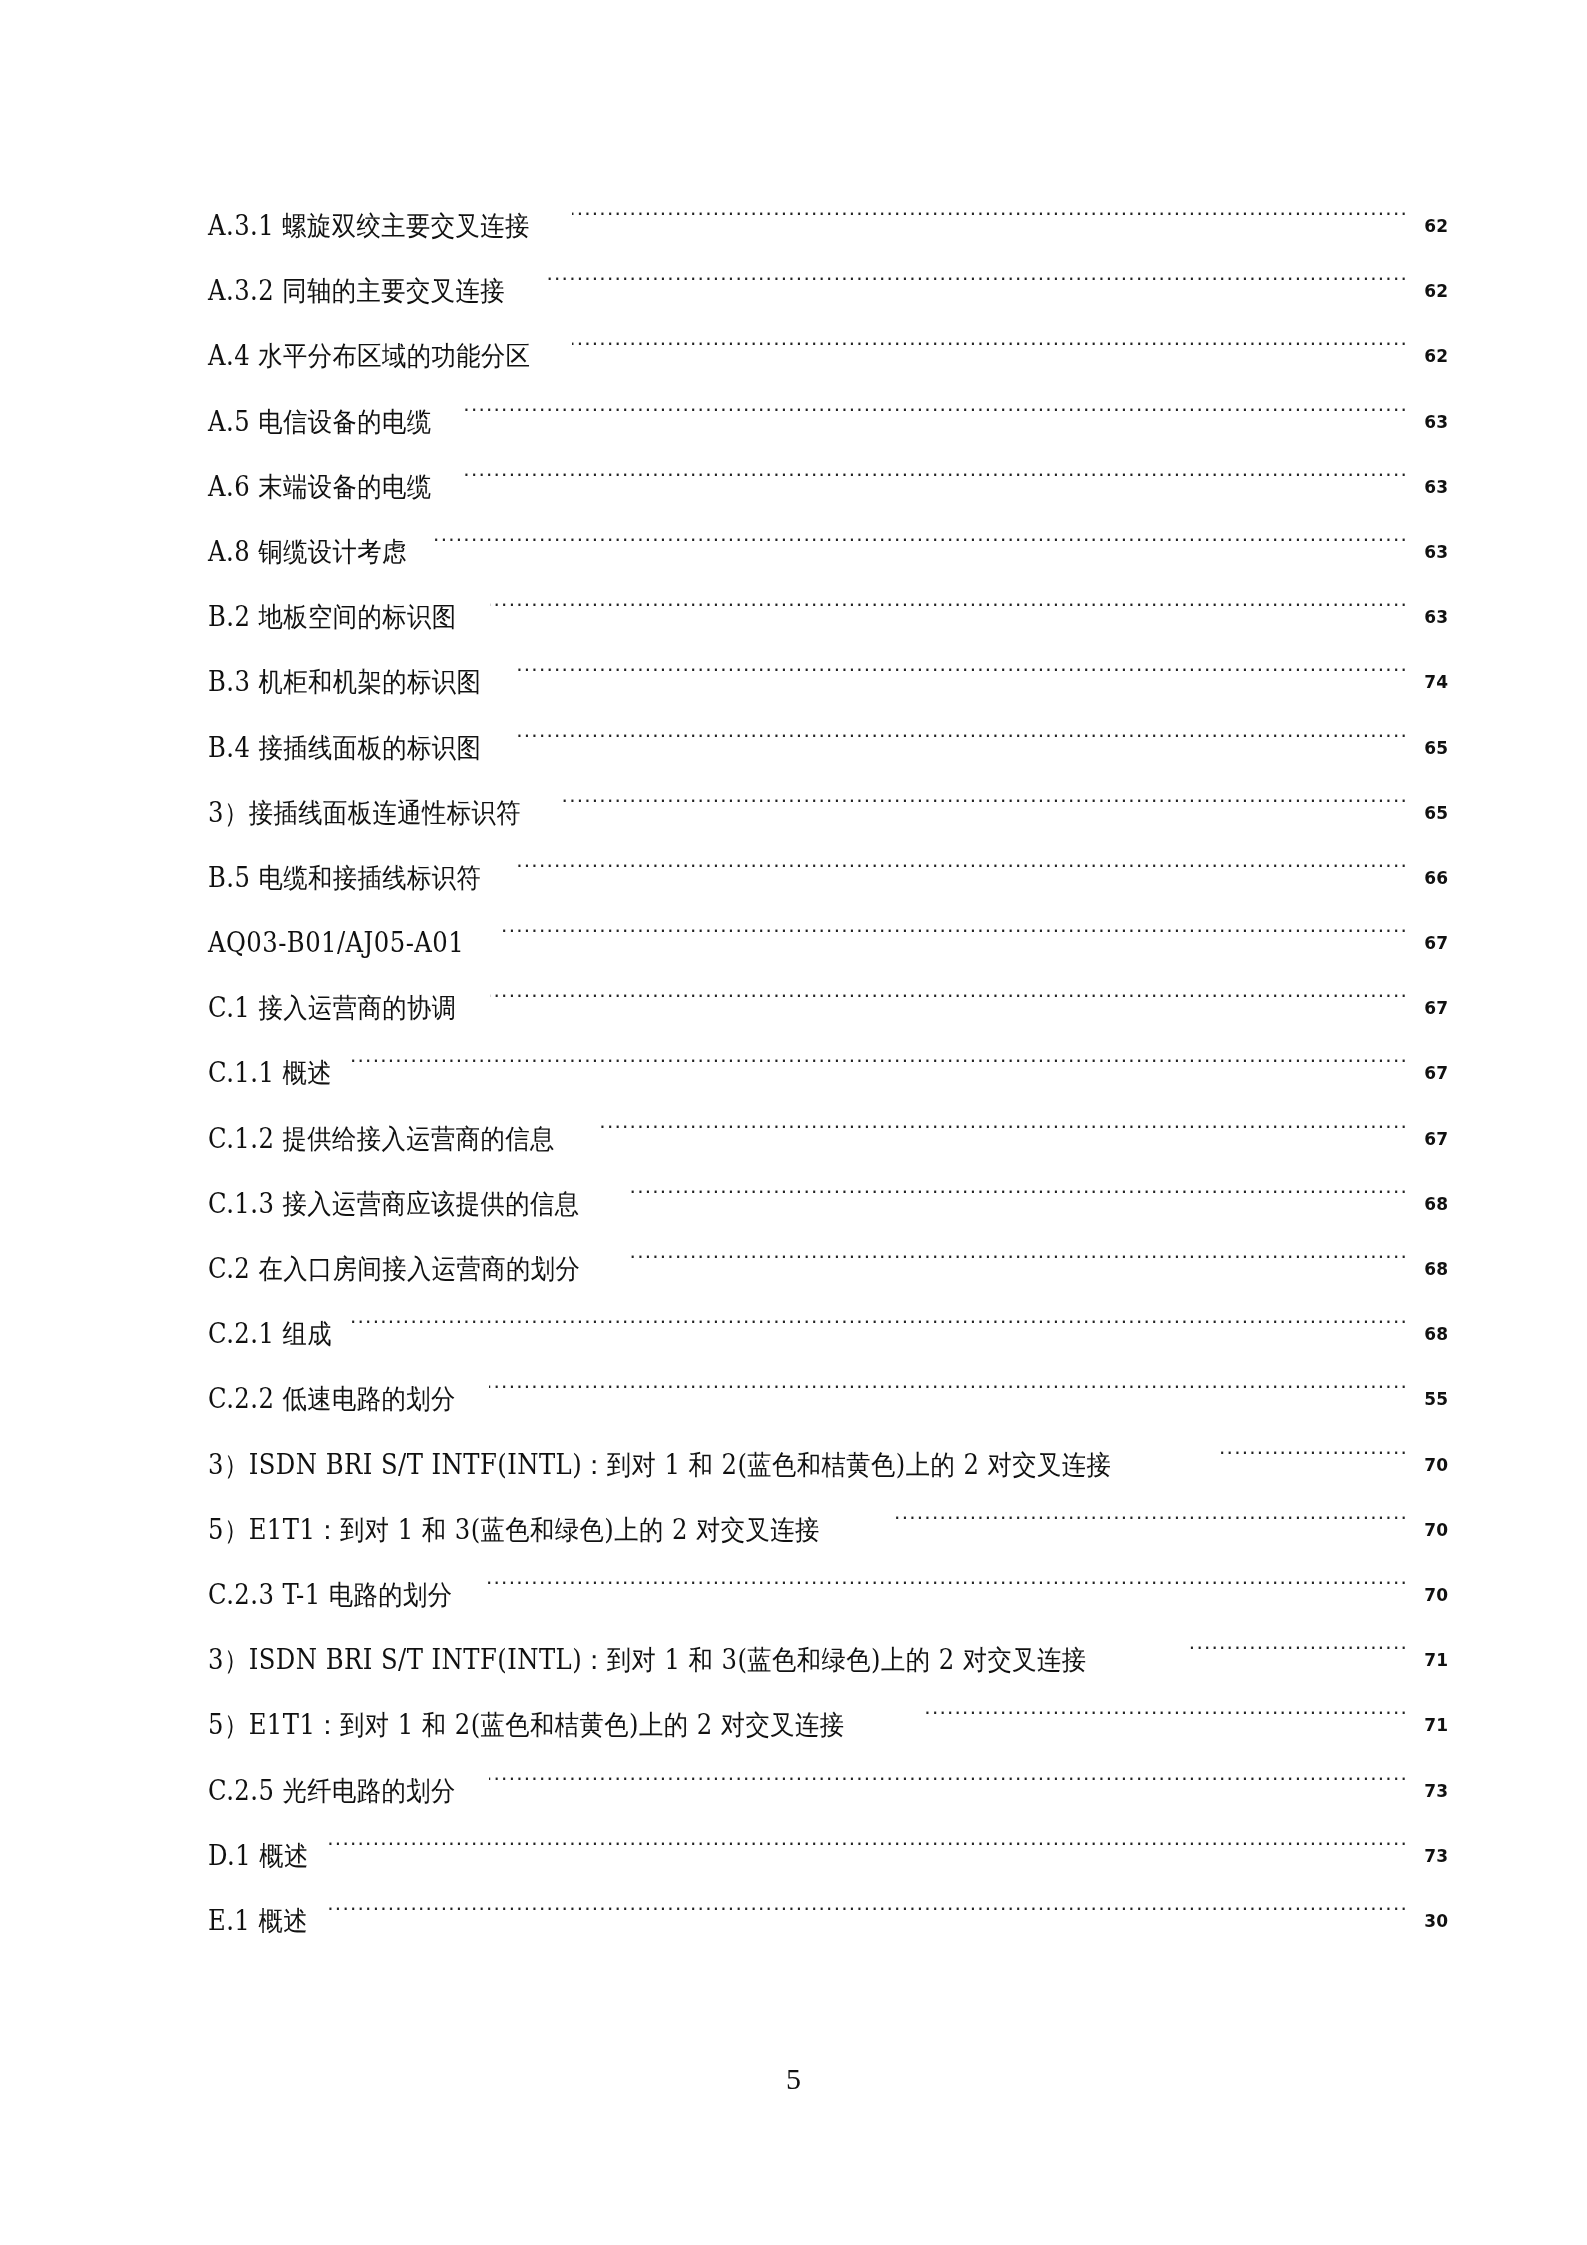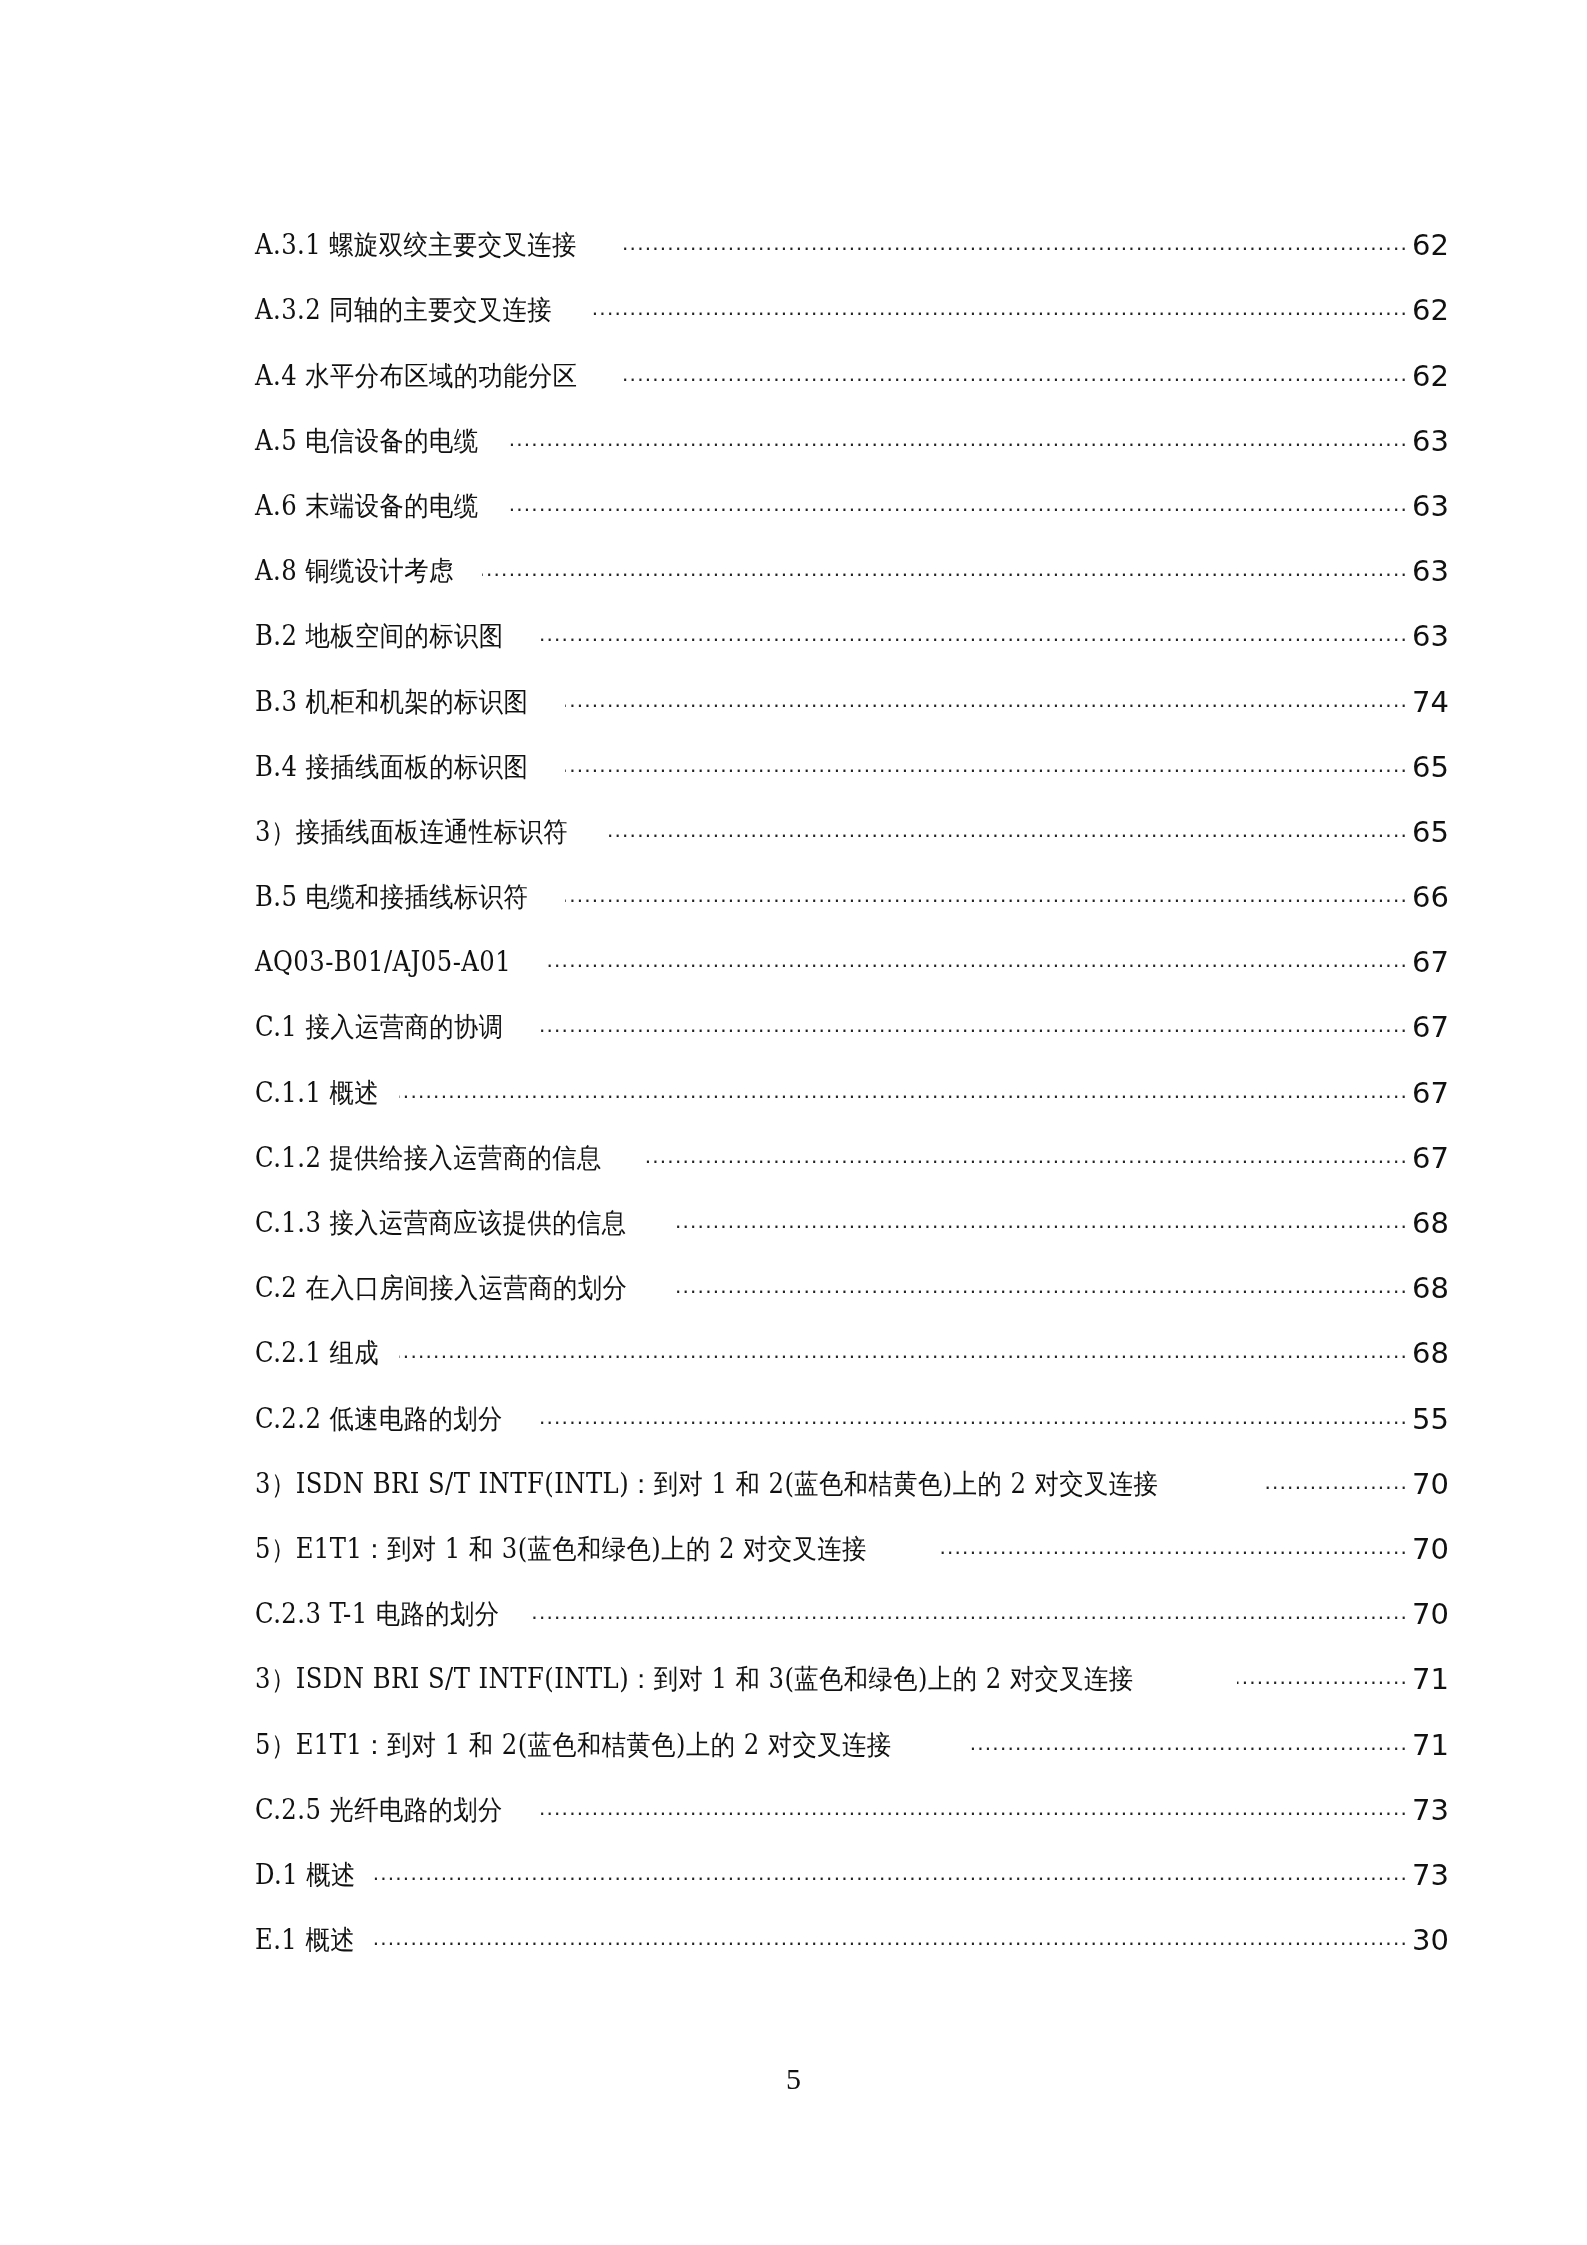--- a/index.html
+++ b/index.html
@@ -18,27 +18,26 @@
     position: absolute;
     left: 208px;
     top: 203px;
     width: 1240px;
     margin: 0;
     padding: 0;
     list-style: none;
   }
   .toc-entry {
     display: flex;
-    align-items: flex-end;
+    align-items: flex-start;
     height: 65.2px;
     font-family: "DejaVu Serif", "Liberation Serif", serif;
     font-size: 27px;
     line-height: 46px;
     white-space: nowrap;
-    margin-left: 47px;
   }
   .toc-label {
     flex: 0 0 auto;
     letter-spacing: 0.5px;
     transform: scaleX(0.9);
     transform-origin: left center;
   }
   .toc-leader {
     flex: 1 1 auto;
     overflow: hidden;
@@ -55,21 +54,22 @@
     position: absolute;
     right: 0;
     bottom: 2px;
     white-space: nowrap;
   }
   .toc-page {
     flex: 0 0 auto;
     width: 36px;
     text-align: right;
     font-family: "DejaVu Sans", "Liberation Sans", sans-serif;
-    font-size: 29px;
+    font-size: 17px;
+    font-weight: bold;
   }
   .page-number {
     position: absolute;
     left: 0;
     width: 1587px;
     top: 2062px;
     text-align: center;
     font-family: "Liberation Serif", "DejaVu Serif", serif;
     font-size: 30px;
   }

